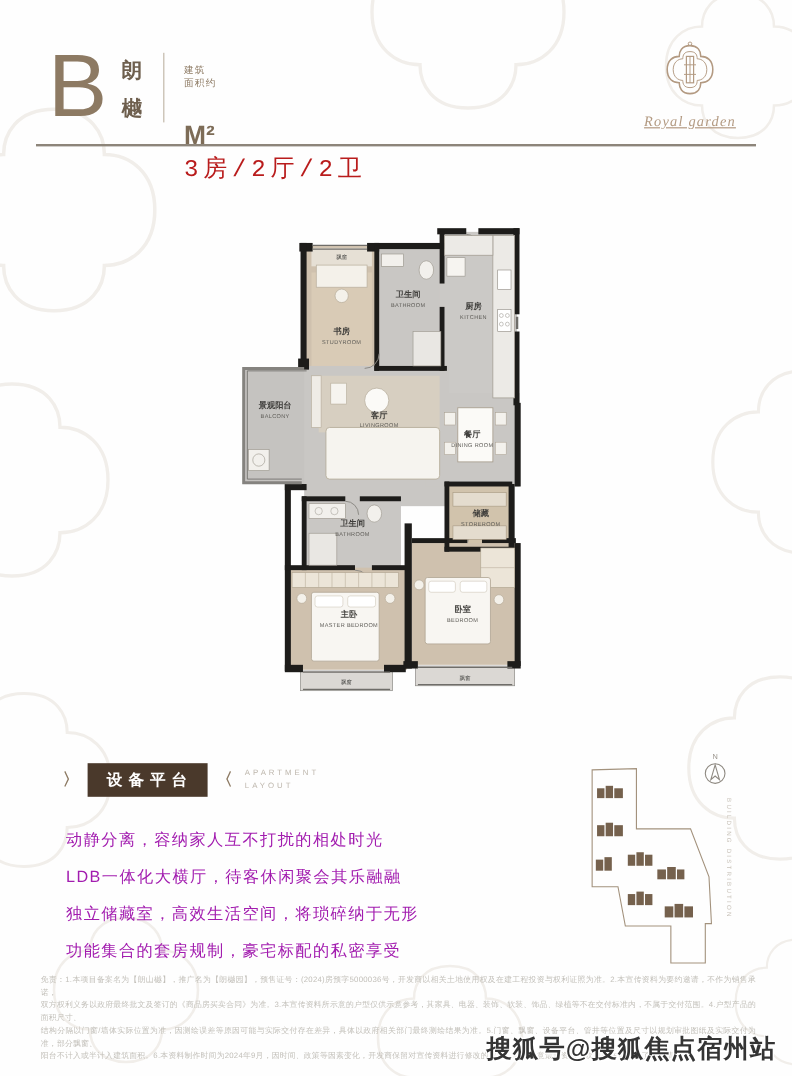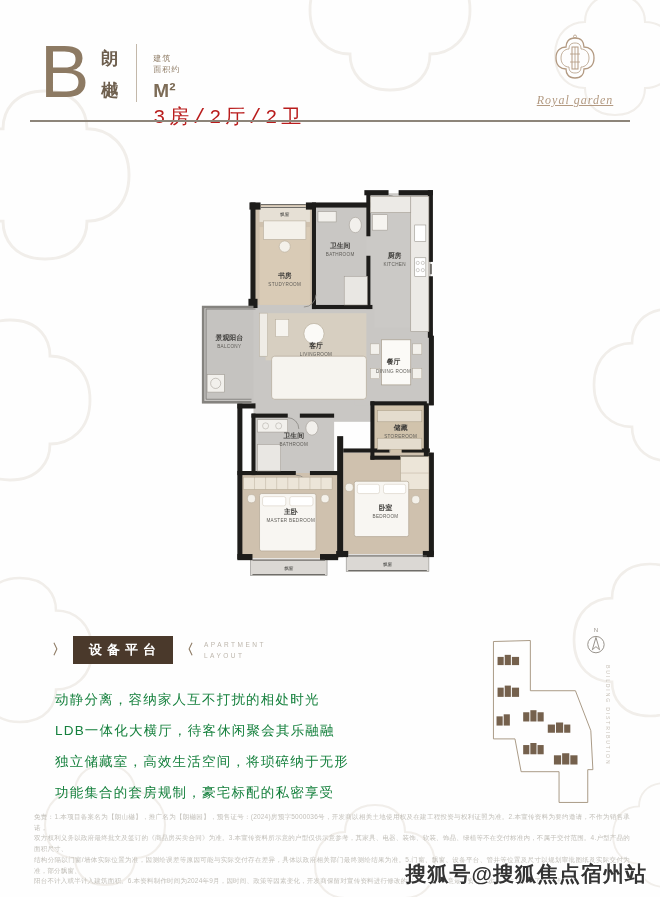--- a/index.html
+++ b/index.html
@@ -11,21 +11,21 @@
   .header{position:absolute;left:40px;top:38px;display:flex;align-items:flex-start;}
   .b-letter{font-size:74px;line-height:0.92;color:#8d7a63;font-weight:400;
             font-family:"Liberation Sans",sans-serif;}
   .type-name{display:flex;flex-direction:column;gap:9px;font-size:17px;font-weight:700;
              color:#6e5f4e;margin:9px 0 0 12px;}
   .hdr-divider{width:1px;height:58px;background:#c3b8aa;margin:6px 16px 0 18px;}
   .area-block{margin-top:2px;}
   .area-row{display:flex;align-items:flex-start;flex-direction:column;}
   .area-prefix{font-size:8px;color:#8d7a63;line-height:1.35;margin:14px 4px 0 0;letter-spacing:1px;}
   .area-value{font-size:42px;font-weight:700;color:#7d6c57;line-height:1.0;letter-spacing:1px;}
-  .area-unit{font-size:19px;font-weight:700;color:#7d6c57;margin-top:4px;text-align:center;}
+  .area-unit{font-size:22px;font-weight:700;color:#7d6c57;margin-top:24px;text-align:center;}
   .layout-text{font-size:20px;color:#b91c1c;letter-spacing:4px;margin-top:1px;font-weight:400;font-family:Liberation Mono, monospace;}
   .header-rule{position:absolute;left:30px;top:120px;width:600px;height:2px;background:#8d857a;}
 
   
   .logo{position:absolute;right:40px;top:34px;width:90px;text-align:center;}
   .logo-script{font-family:"Liberation Serif",serif;font-style:italic;font-size:12px;
                color:#b39a82;letter-spacing:1px;margin-top:3px;text-decoration:underline;}
 
   
   .floorplan{position:absolute;left:193px;top:184px;width:252px;height:410px;}
@@ -35,21 +35,21 @@
 
   
   .section-row{position:absolute;left:52px;top:636px;display:flex;align-items:center;}
   .angle{color:#8d7a63;font-size:14px;font-weight:700;}
   .section-box{background:#4a392b;color:#ffffff;font-size:13px;letter-spacing:5px;
                padding:5px 12px 5px 16px;margin:0 7px;font-weight:700;}
   .section-sub{font-size:6.5px;color:#bdb6ac;letter-spacing:2.5px;margin-left:10px;line-height:1.7;}
 
   
   .analysis{position:absolute;left:55px;top:684px;width:345px;font-size:13.5px;
-            color:#15803d;letter-spacing:1.2px;}
+            color:#a21caf;letter-spacing:1.2px;}
   .analysis div{line-height:31px;}
 
   
   .siteplan{position:absolute;left:462px;top:620px;width:190px;height:205px;}
   .sp-n{font-size:6px;fill:#9a948c;}
   .sp-side{font-size:5px;fill:#c9c3ba;letter-spacing:1.8px;}
 
   
   .disclaimer{position:absolute;left:34px;top:812px;width:596px;font-size:6.5px;
               color:#c3c0ba;line-height:1.65;text-align:justify;letter-spacing:0.2px;}

